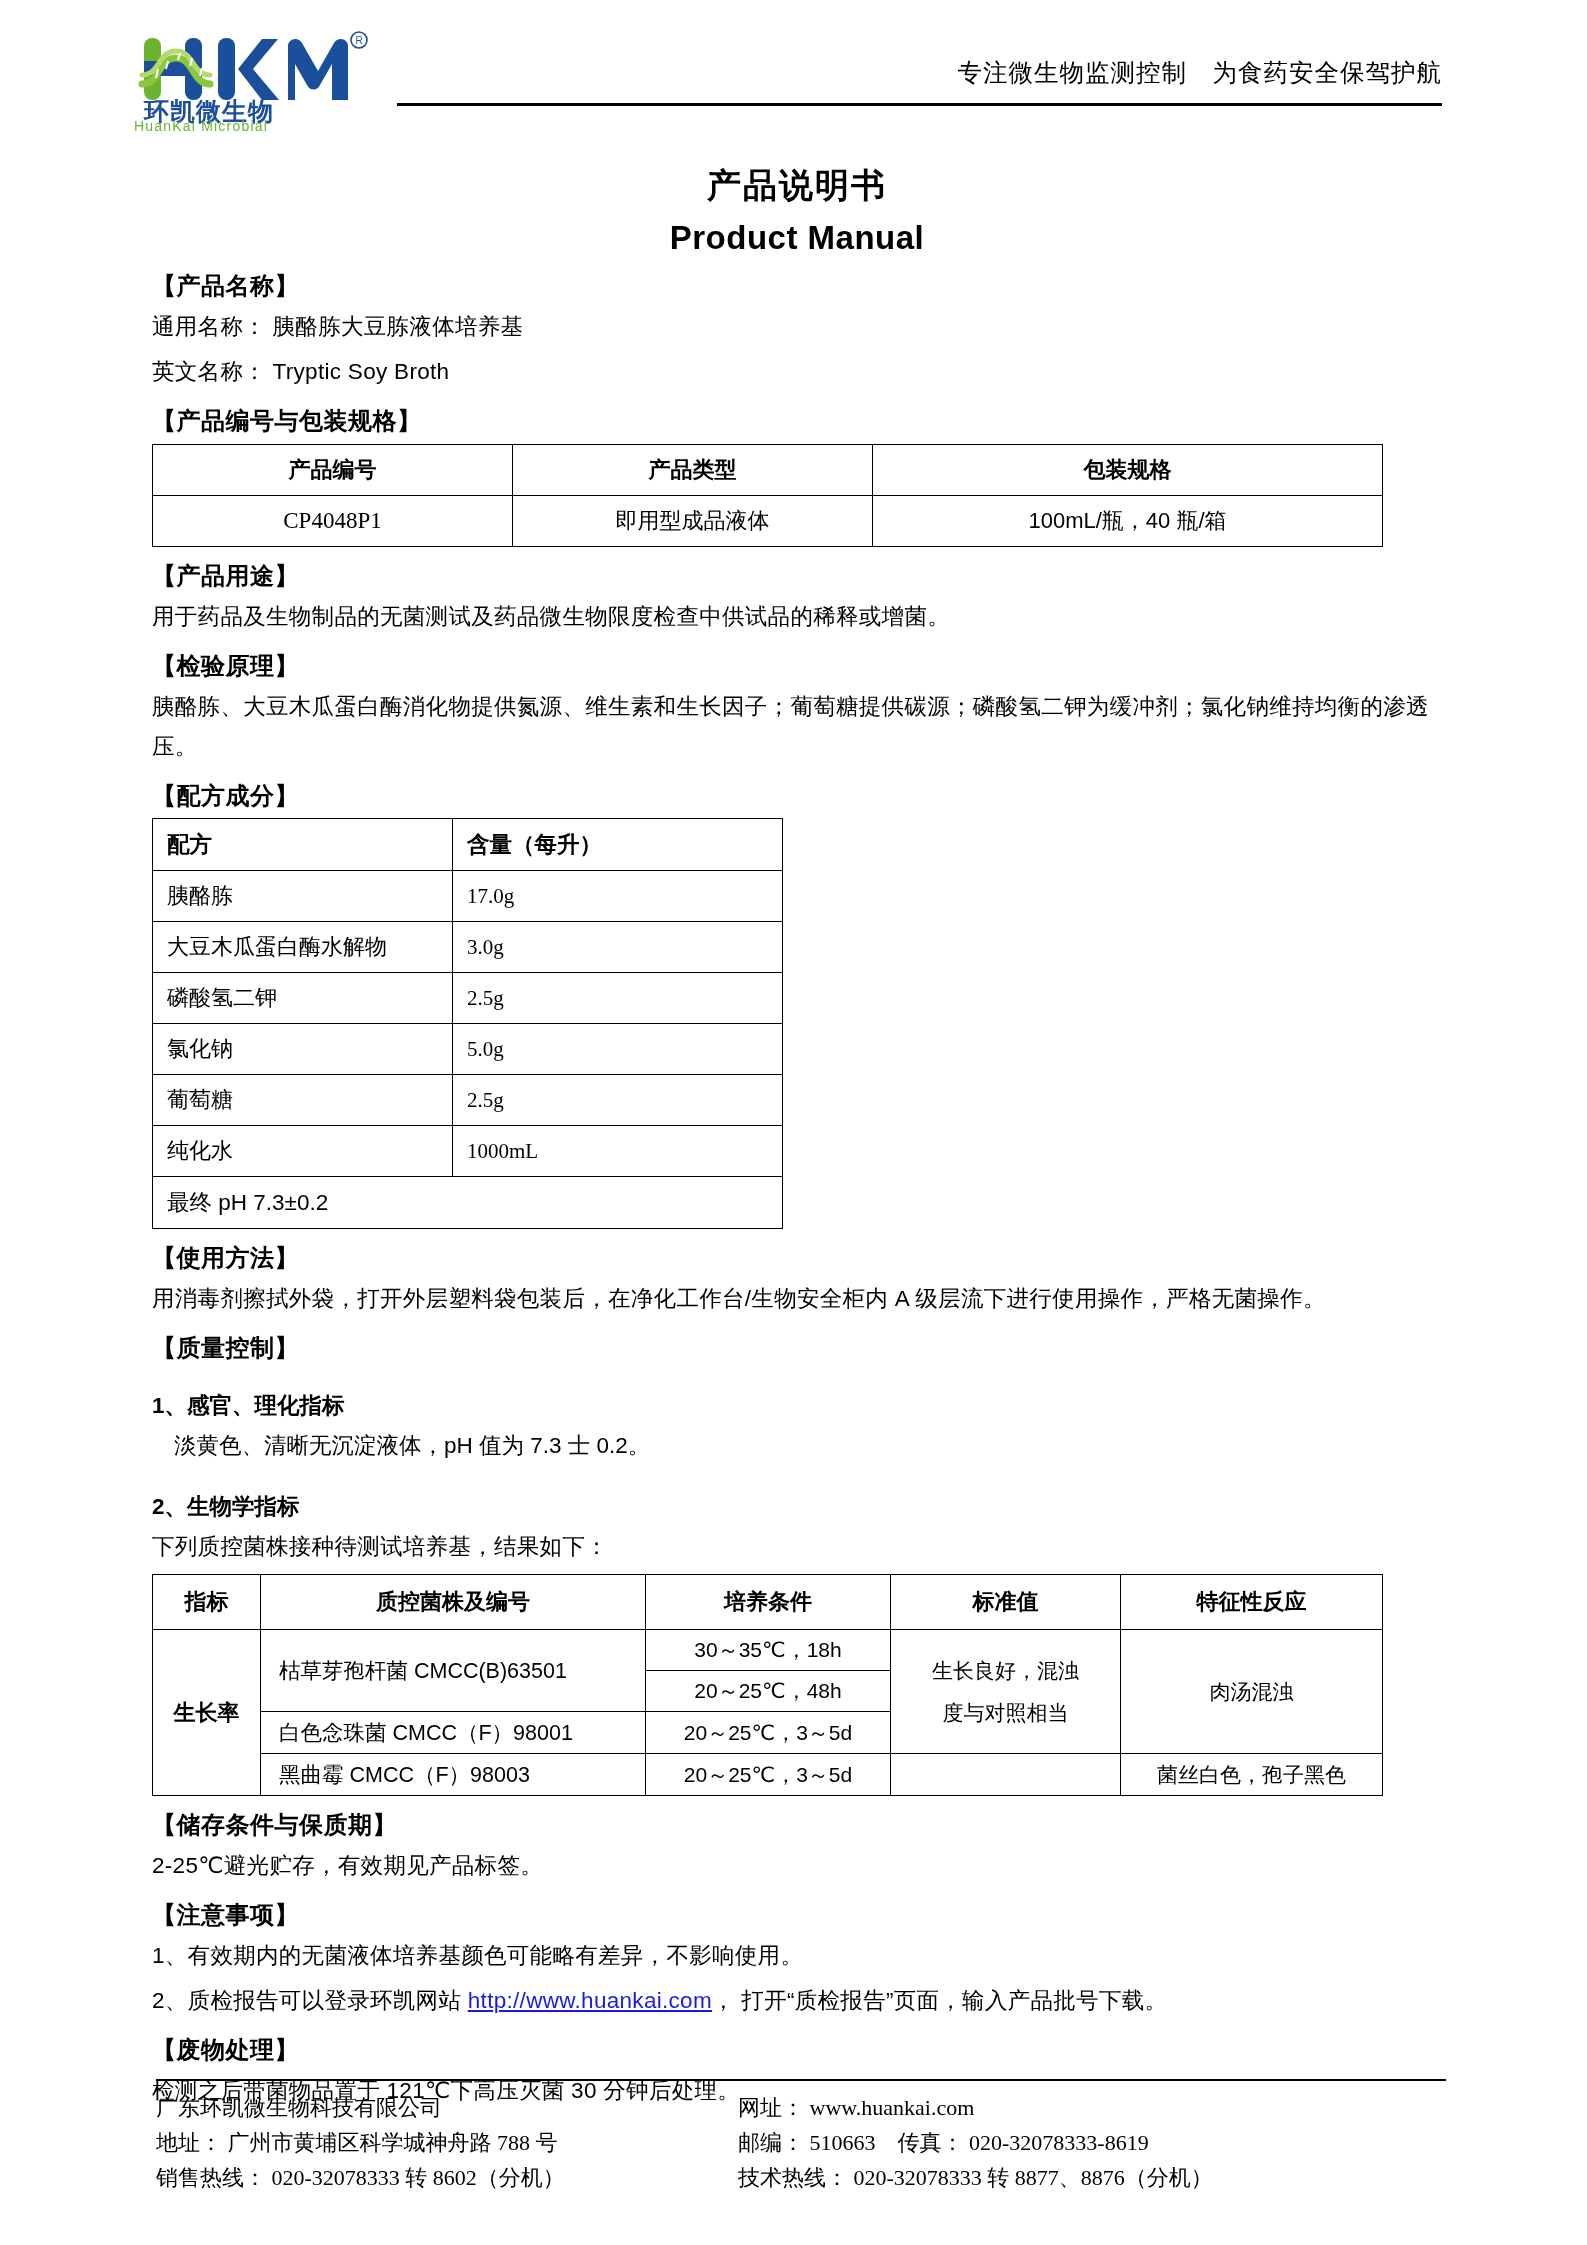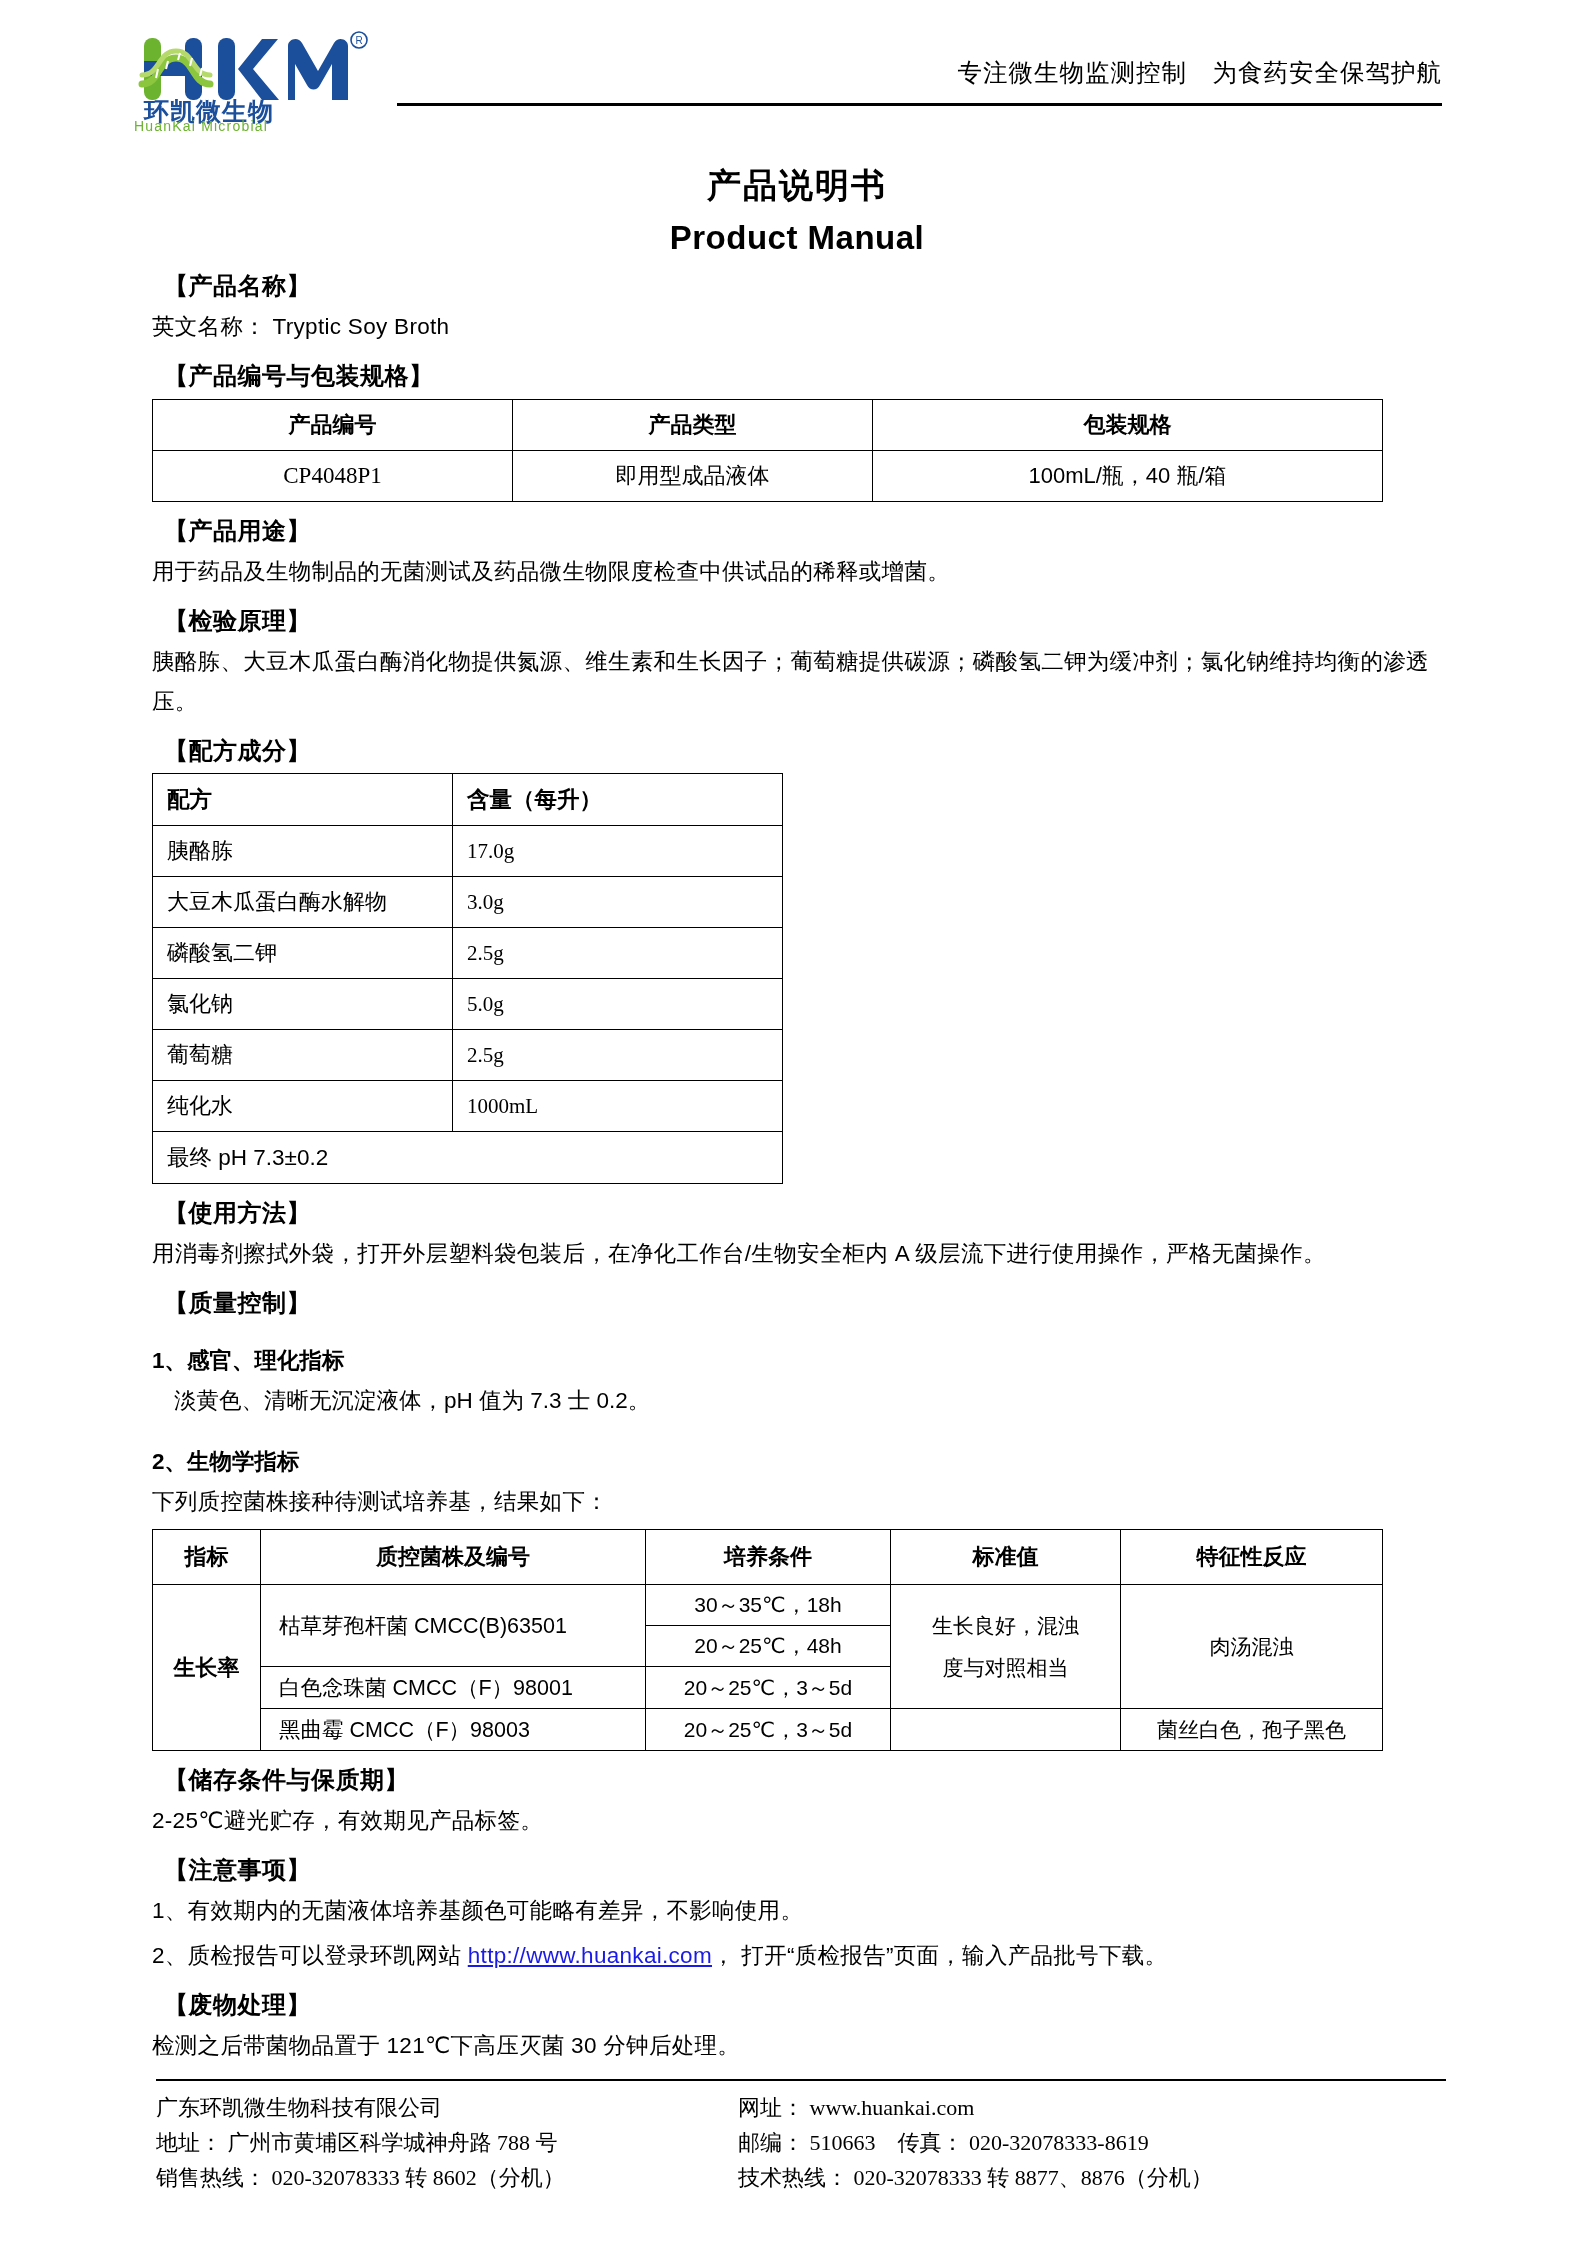--- a/index.html
+++ b/index.html
@@ -75,21 +75,21 @@
     font-size: 33px;
     letter-spacing: 0.5px;
     margin: 10px 0 0 0;
   }
 
   
   .sec-head {
     font-family: "Liberation Sans", "DejaVu Sans", sans-serif;
     font-weight: bold;
     font-size: 24px;
-    margin: 13px 0 2px 12px;
+    margin: 13px 0 2px 0;
     letter-spacing: 0.5px;
   }
   .para {
     font-family: "Liberation Sans", "DejaVu Sans", sans-serif;
     font-size: 22.5px;
     line-height: 40px;
     margin: 5px 0 0 0;
     letter-spacing: 0.3px;
   }
   .sub-head {
@@ -240,20 +240,21 @@
       </div>
 
       <div class="slogan">专注微生物监测控制　为食药安全保驾护航</div>
       <div class="header-rule"></div>
     </div>
 
     <div class="doc-title-cn">产品说明书</div>
     <div class="doc-title-en">Product Manual</div>
 
     <div class="sec-head">【产品名称】</div>
+    <div class="para">通用名称： 胰酪胨大豆胨液体培养基</div>
     <div class="para">英文名称： Tryptic Soy Broth</div>
 
     <div class="sec-head">【产品编号与包装规格】</div>
     <table class="tbl-spec">
       <colgroup>
           <col style="width:360px">
           <col style="width:360px">
           <col style="width:510px">
         </colgroup>
       <thead>

